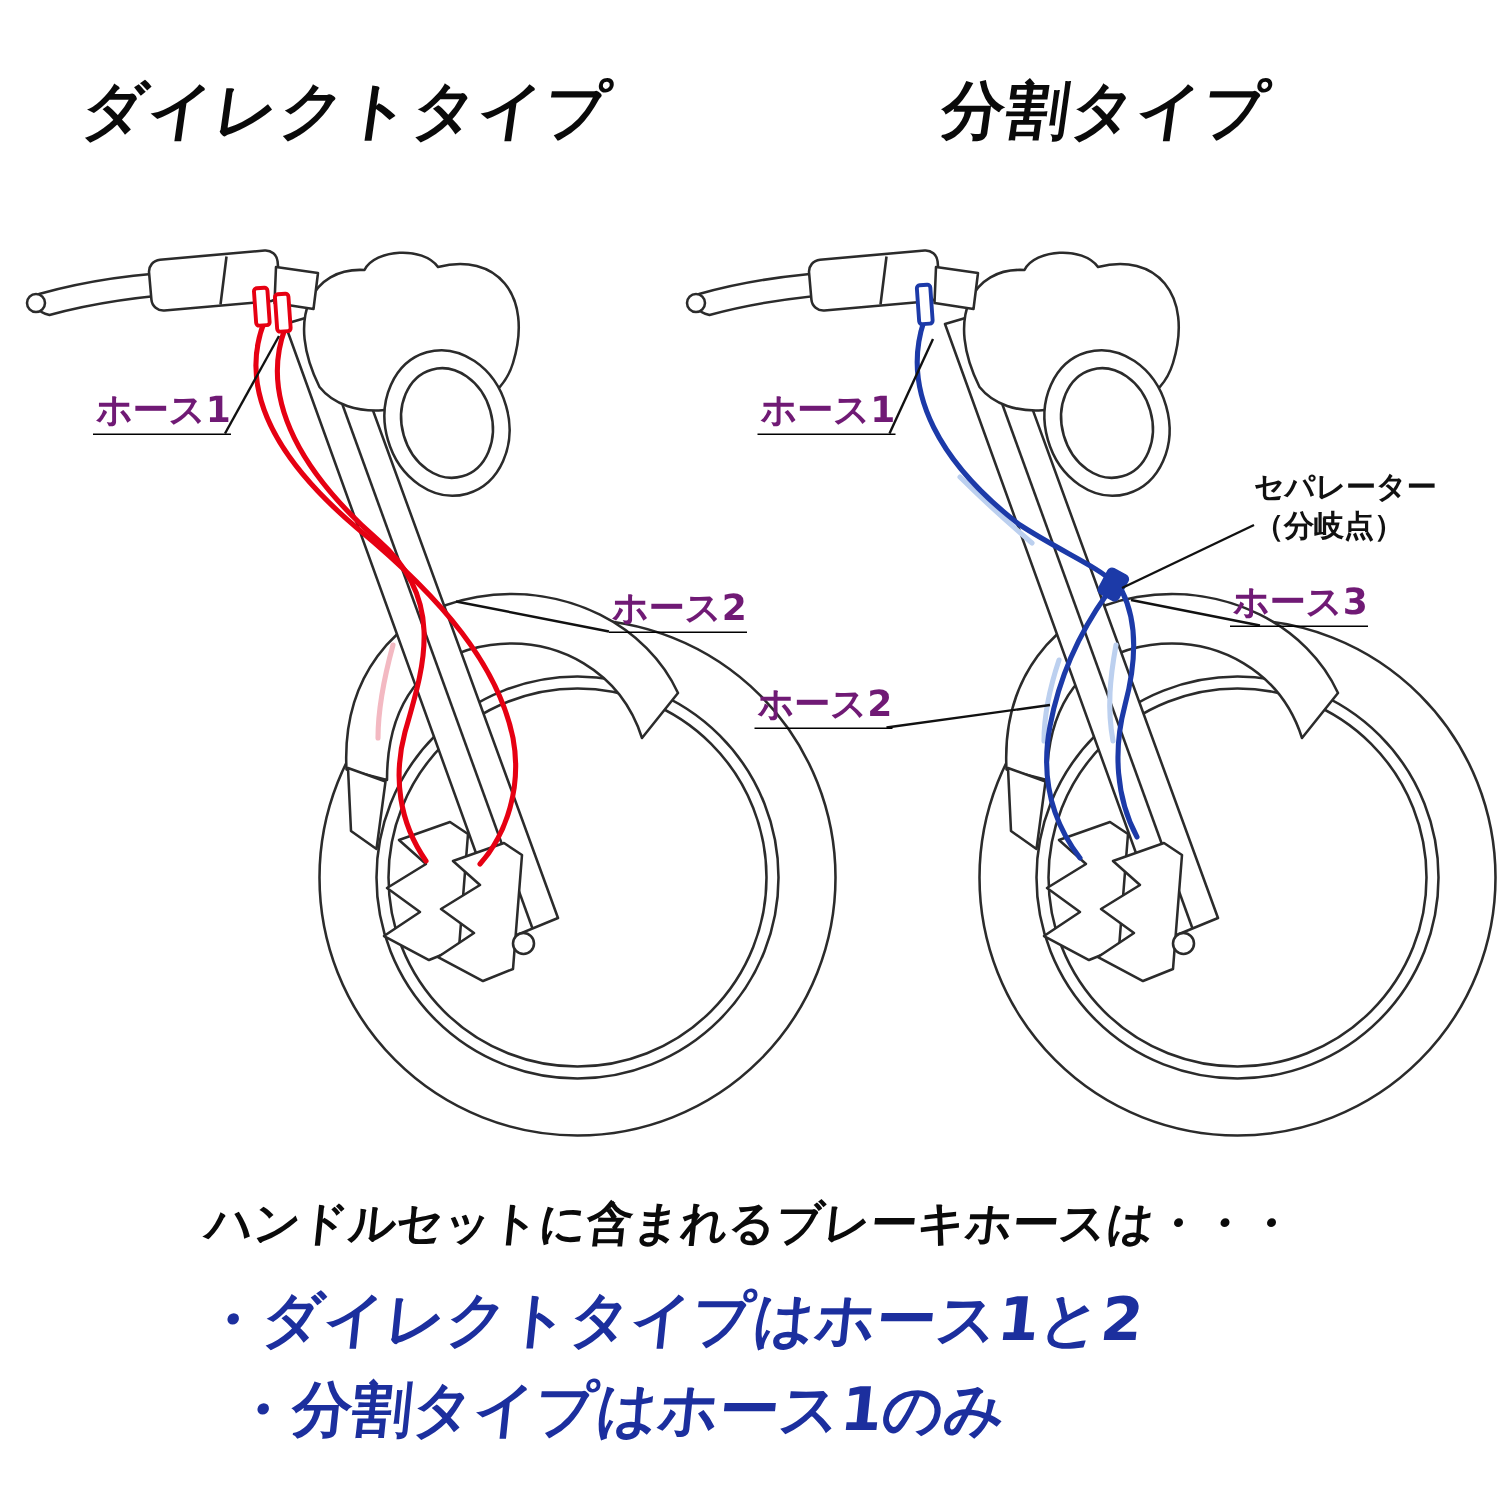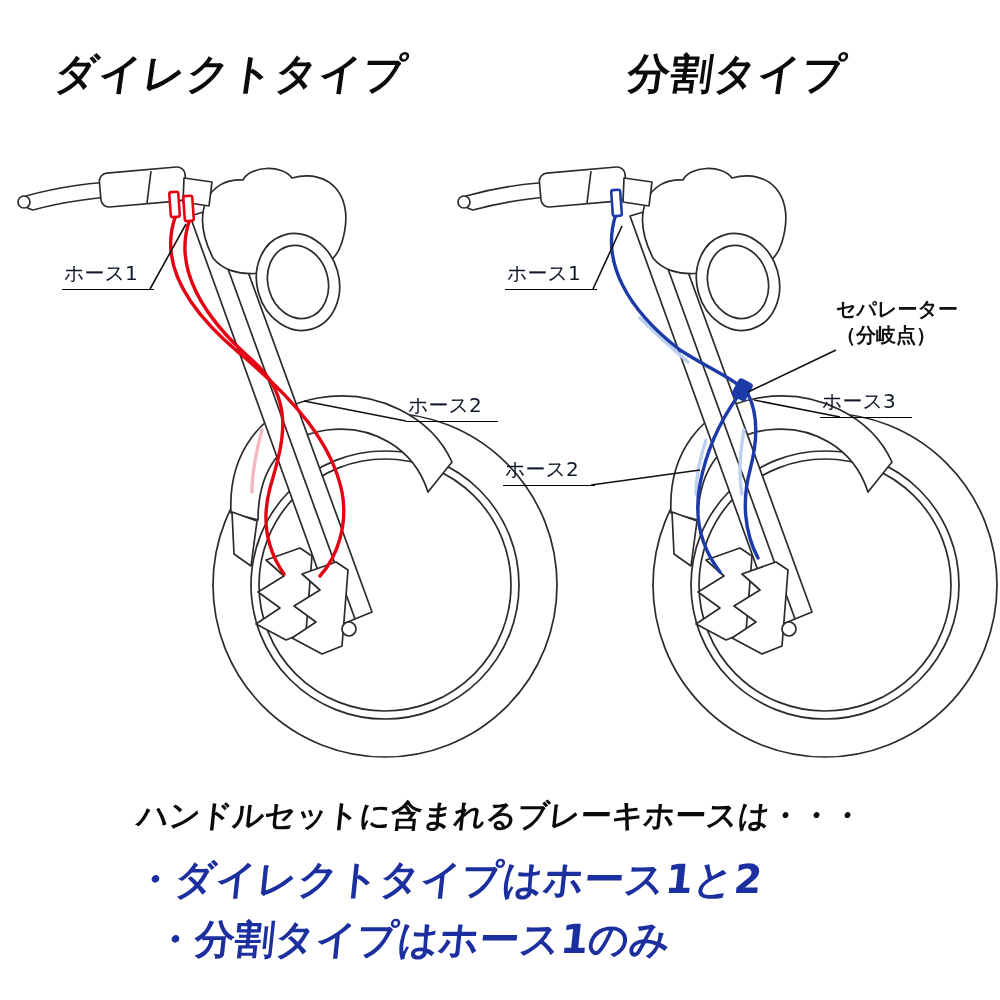--- a/index.html
+++ b/index.html
@@ -16,25 +16,25 @@
     position:relative;width:1000px;height:1000px;background:#fff;overflow:hidden;
     font-family:"DejaVu Sans","Liberation Sans",sans-serif;color:#111;
   }
   .title{
     position:absolute;font-size:42px;font-weight:900;letter-spacing:1px;
     transform:skewX(-8deg);white-space:nowrap;color:#0a0a0a;
   }
   .title.direct{left:55px;top:46px;}
   .title.split{left:628px;top:46px;}
   .label{
-    position:absolute;font-size:20px;font-weight:400;line-height:26px;
-    padding:0 2px 3px 2px;border-bottom:1.7px solid #000;white-space:nowrap;color:#0f172a;
+    position:absolute;font-size:24px;font-weight:700;line-height:26px;
+    padding:0 2px 3px 2px;border-bottom:1.7px solid #000;white-space:nowrap;color:#701a75;
   }
   .label-plain{
-    position:absolute;font-size:20px;font-weight:600;line-height:26px;white-space:nowrap;color:#111;
+    position:absolute;font-size:20px;font-weight:600;line-height:26px;white-space:nowrap;color:#111;margin-top:15px;
   }
   .art-svg{position:absolute;left:0;top:0;}
   .outline{fill:#ffffff;stroke:var(--ink);stroke-width:1.7;stroke-linejoin:round;}
   .stroke-only{fill:none;stroke:var(--ink);stroke-width:1.7;stroke-linejoin:round;}
   .hose{fill:none;stroke-width:3.4;stroke-linecap:round;}
   .hose-red{stroke:var(--red);}
   .hose-blue{stroke:var(--blue);}
   .hose-light{stroke:var(--lightblue);}
   .hose-pink{stroke:var(--pink);}
   .fit-red{fill:#ffffff;stroke:var(--red);stroke-width:2.6;}

